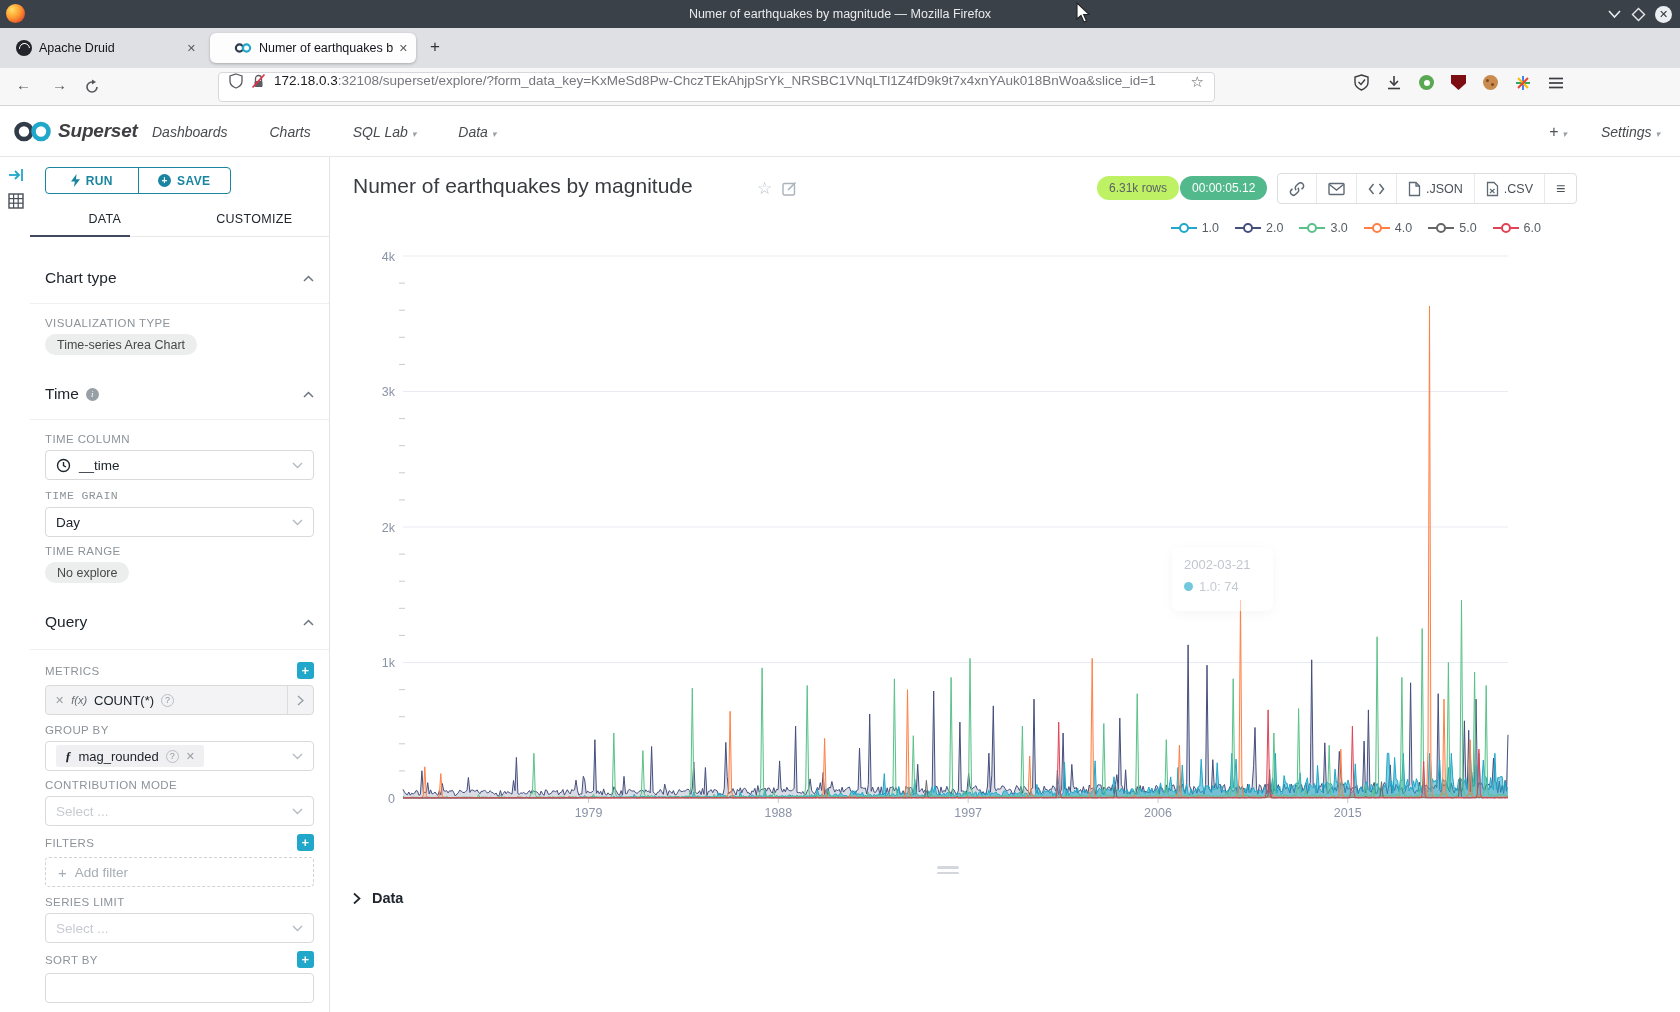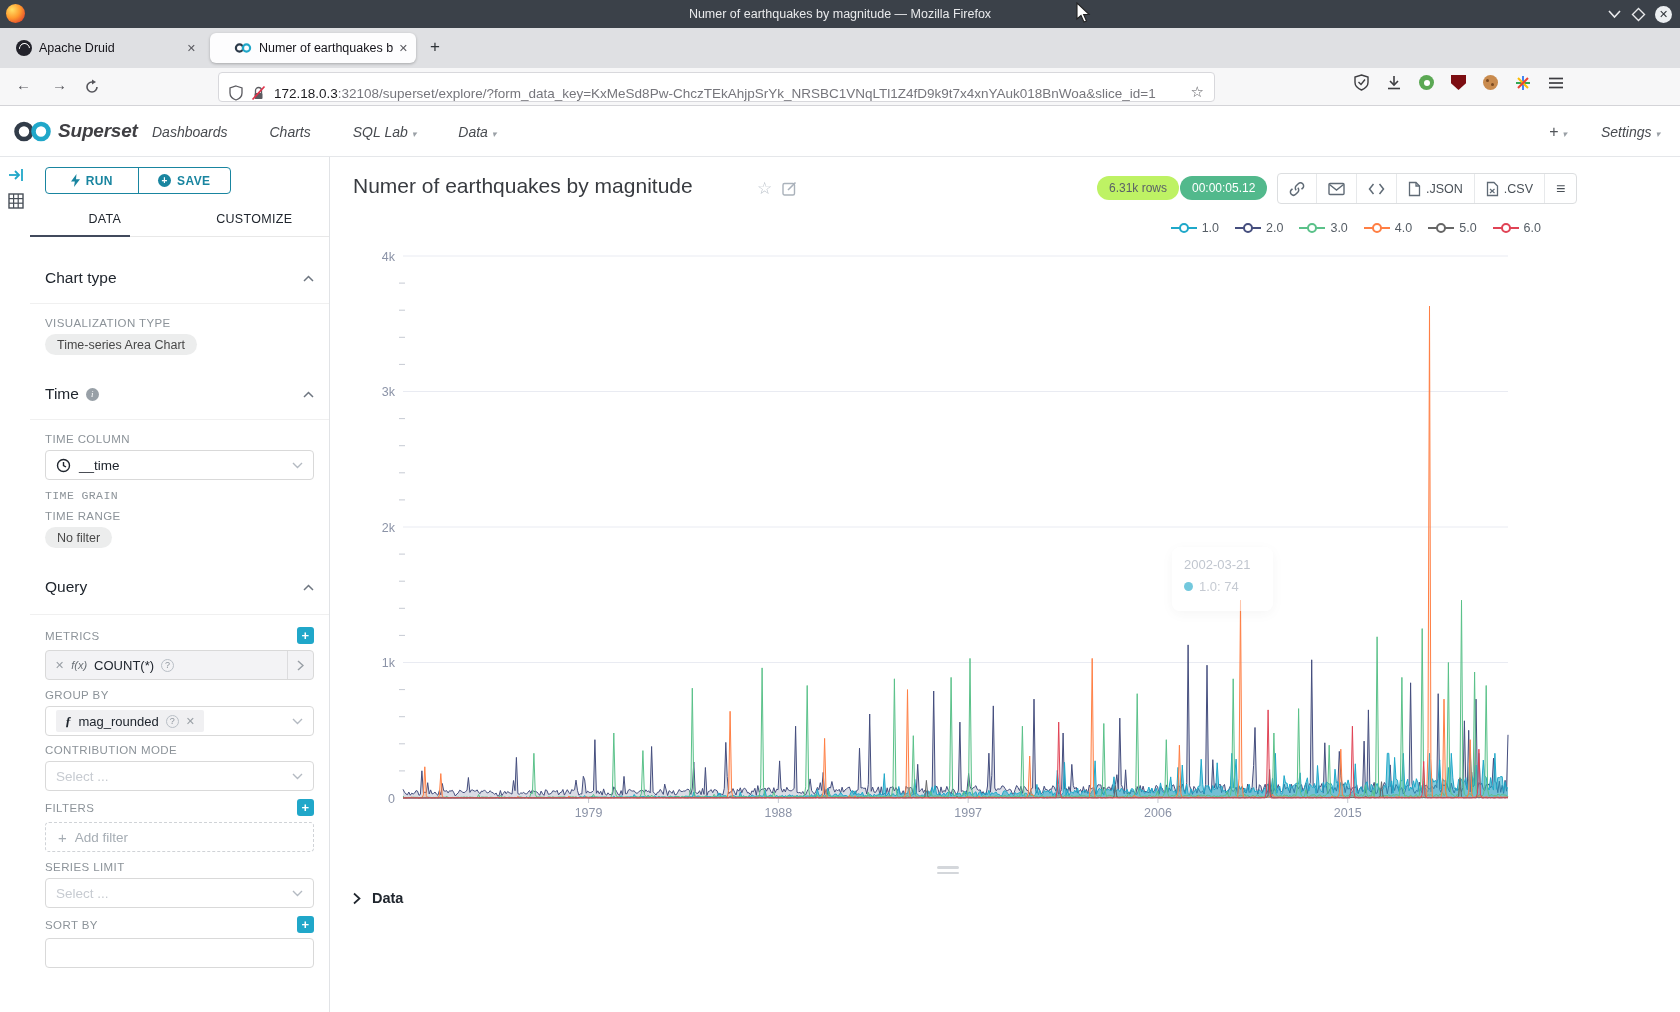--- a/index.html
+++ b/index.html
@@ -25,21 +25,21 @@
   .tab-label { flex:1; font-size:12.5px; color:#15141a; margin-left:7px; white-space:nowrap; overflow:hidden; }
   .tab-close { color:#5a5a60; font-size:11px; margin-left:6px; }
   .newtab { position:absolute; left:430px; top:9px; font-size:17px; color:#2f3338; }
   .druid-ic { width:16px; height:16px; border-radius:50%; background:#23232b; position:relative; flex:none; }
   .druid-ic::after { content:""; position:absolute; left:3px; top:3px; width:9px; height:9px; border:1.6px solid #fff;
                      border-color:#fff transparent transparent #fff; border-radius:50%; transform:rotate(40deg); }
 
   .urlrow { position:absolute; left:0; top:68px; width:1680px; height:38px; background:#f7f7f8; border-bottom:1px solid #d4d4d8; }
   .navbtn { position:absolute; top:8px; font-size:15px; color:#55555b; }
   .urlbox { position:absolute; left:218px; top:4px; width:997px; height:30px; background:#fff; border:1px solid #d8d8dc;
-            border-radius:4px; display:flex; align-items:flex-end; padding:0 10px; gap:8px; }
+            border-radius:4px; display:flex; align-items:flex-start; padding:0 10px; gap:8px; }
   .urltext { flex:1; font-size:13.5px; white-space:nowrap; overflow:hidden; }
   .urlhost { color:#1b1b1f; } .urlrest { color:#76767c; }
   .tool-icons { position:absolute; right:116px; top:6px; display:flex; align-items:center; gap:17px; }
   .circ-green { width:15px; height:15px; border-radius:50%; background:#5ba854; position:relative; }
   .circ-green::after { content:""; position:absolute; left:4.5px; top:4.5px; width:6px; height:6px; border-radius:50%; background:#fff; }
   .ublock { width:15px; height:15px; background:#7c0d12; clip-path:polygon(0 0,100% 0,100% 55%,50% 100%,0 55%); }
   .cookie { width:15px; height:15px; border-radius:50%; background:#c98b4e; position:relative; }
   .cookie::before { content:""; position:absolute; left:3px; top:4px; width:3px; height:3px; border-radius:50%; background:#7a4a22; }
   .cookie::after { content:""; position:absolute; left:8px; top:8px; width:3px; height:3px; border-radius:50%; background:#7a4a22; }
 
@@ -290,23 +290,29 @@
         <circle cx="7.5" cy="7.5" r="6" fill="none" stroke="#20262e" stroke-width="1.4"></circle>
         <polyline points="7.5,4 7.5,7.5 10,9" fill="none" stroke="#20262e" stroke-width="1.4"></polyline>
       </svg>
       <span class="sel-val">__time</span>
       <svg class="sel-chev" width="11" height="7">
           <polyline points="1,1 5.5,5.5 10,1" fill="none" stroke="#b4bac2" stroke-width="1.4"></polyline>
         </svg>
     </div>
 
     <div class="lbl" style="margin-top:9px;font-family:Liberation Mono, monospace;">TIME GRAIN</div>
+    <div class="sel">
+      <span class="sel-val">Day</span>
+      <svg class="sel-chev" width="11" height="7">
+          <polyline points="1,1 5.5,5.5 10,1" fill="none" stroke="#b4bac2" stroke-width="1.4"></polyline>
+        </svg>
+    </div>
 
     <div class="lbl" style="margin-top:8px;">TIME RANGE</div>
-    <div><span class="pill">No filter</span></div>
+    <div><span class="pill">No explore</span></div>
 
     <div class="sec-h" style="margin-top:30px;">
       <span>Query</span>
         <span class="spacer"></span>
       <svg width="11" height="7">
           <polyline points="1,6 5.5,1.5 10,6" fill="none" stroke="#6e7680" stroke-width="1.5"></polyline>
         </svg>
     </div>
     <div class="divider" style="margin-top:18px;"></div>
 

